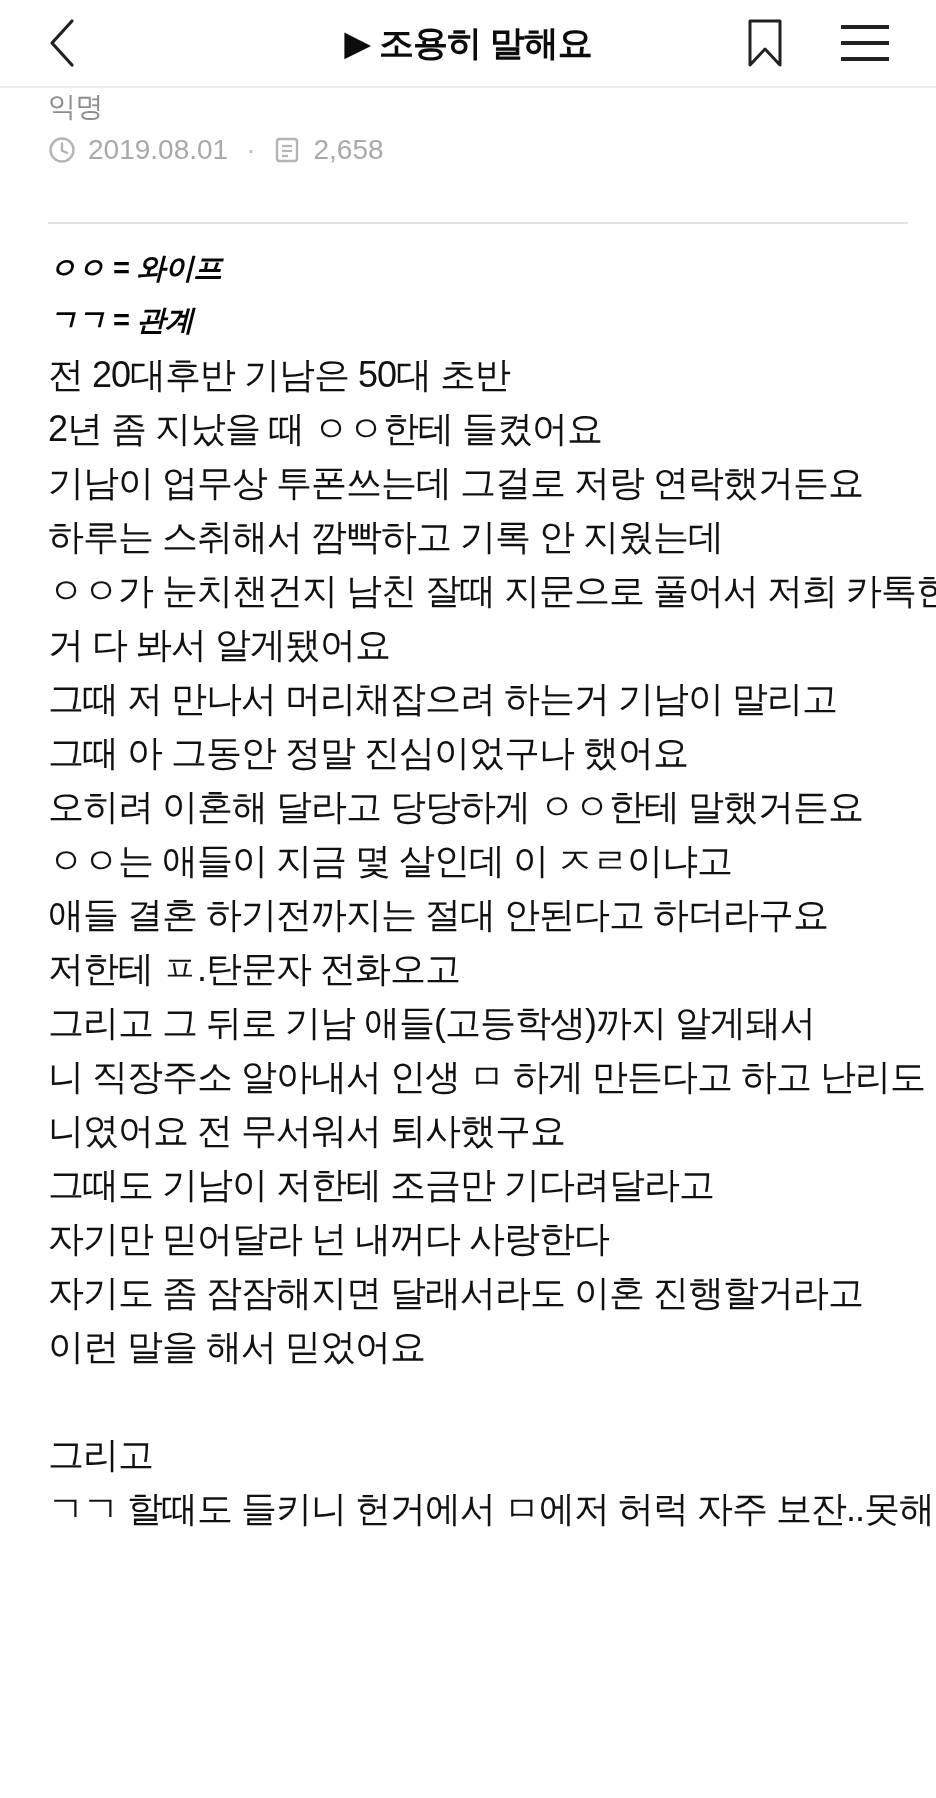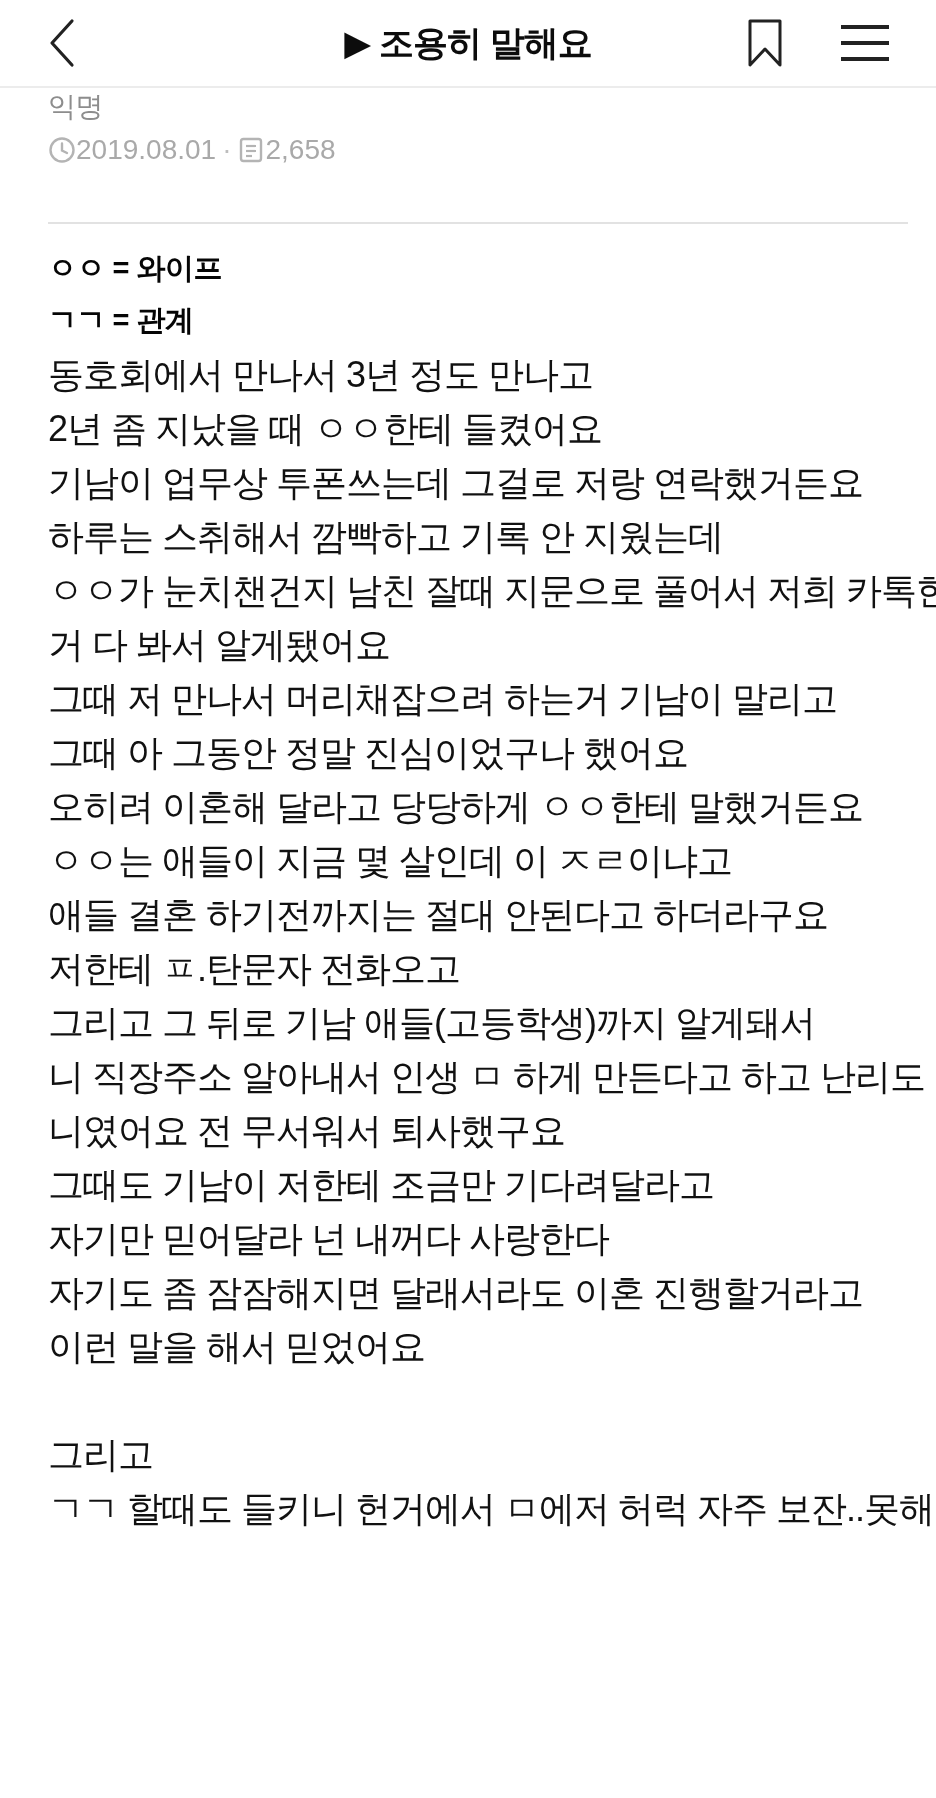--- a/index.html
+++ b/index.html
@@ -23,29 +23,29 @@
   .header-right{margin-left:auto;display:flex;align-items:center;gap:54px;z-index:2;}
   .icon-btn{display:flex;align-items:center;justify-content:center;cursor:pointer;}
   
   .content{padding:0 28px 0 48px;box-sizing:border-box;}
   .post-title{
     margin-top:46px;font-size:41px;line-height:57px;font-weight:400;
     color:#000;letter-spacing:-1px;word-break:break-all;max-width:860px;
   }
   .author{font-size:28px;color:#8d8d8d;letter-spacing:-0.5px;}
   .meta-row{
-    margin-top:8px;display:flex;align-items:center;gap:0;
+    margin-top:8px;display:flex;align-items:center;gap:12px;
     font-size:28px;color:#a9a9a9;letter-spacing:0;
   }
   .meta-row .sep{color:#bdbdbd;padding:0 6px;}
   .meta-icon{display:inline-flex;align-items:center;}
   .divider{margin-top:56px;border:none;border-top:2px solid #e2e2e2;width:100%;}
   .legend{margin-top:18px;}
   .legend .legend-line{
-    font-size:29px;font-weight:700;line-height:52px;color:#050505;letter-spacing:-0.5px;
+    font-size:29px;font-weight:700;line-height:52px;color:#050505;letter-spacing:-0.5px;font-style:italic;
   }
   .body-text{margin-top:2px;}
   .body-text .body-line{
     font-size:36px;line-height:54px;color:#111;letter-spacing:-1px;
     white-space:nowrap;
   }
 </style>
 </head>
 <body>
 
@@ -108,21 +108,21 @@
     </div>
 
     <hr class="divider">
 
     <div class="legend">
         <div class="legend-line">ㅇㅇ = 와이프</div>
         <div class="legend-line">ㄱㄱ = 관계</div>
       </div>
 
     <div class="body-text">
-        <div class="body-line">동호회에서 만나서 3년 정도 만나고</div>
+        <div class="body-line">전 20대후반 기남은 50대 초반</div>
         <div class="body-line">2년 좀 지났을 때 ㅇㅇ한테 들켰어요</div>
         <div class="body-line">기남이 업무상 투폰쓰는데 그걸로 저랑 연락했거든요</div>
         <div class="body-line">하루는 스취해서 깜빡하고 기록 안 지웠는데</div>
         <div class="body-line">ㅇㅇ가 눈치챈건지 남친 잘때 지문으로 풀어서 저희 카톡한</div>
         <div class="body-line">거 다 봐서 알게됐어요</div>
         <div class="body-line">그때 저 만나서 머리채잡으려 하는거 기남이 말리고</div>
         <div class="body-line">그때 아 그동안 정말 진심이었구나 했어요</div>
         <div class="body-line">오히려 이혼해 달라고 당당하게 ㅇㅇ한테 말했거든요</div>
         <div class="body-line">ㅇㅇ는 애들이 지금 몇 살인데 이 ㅈㄹ이냐고</div>
         <div class="body-line">애들 결혼 하기전까지는 절대 안된다고 하더라구요</div>

